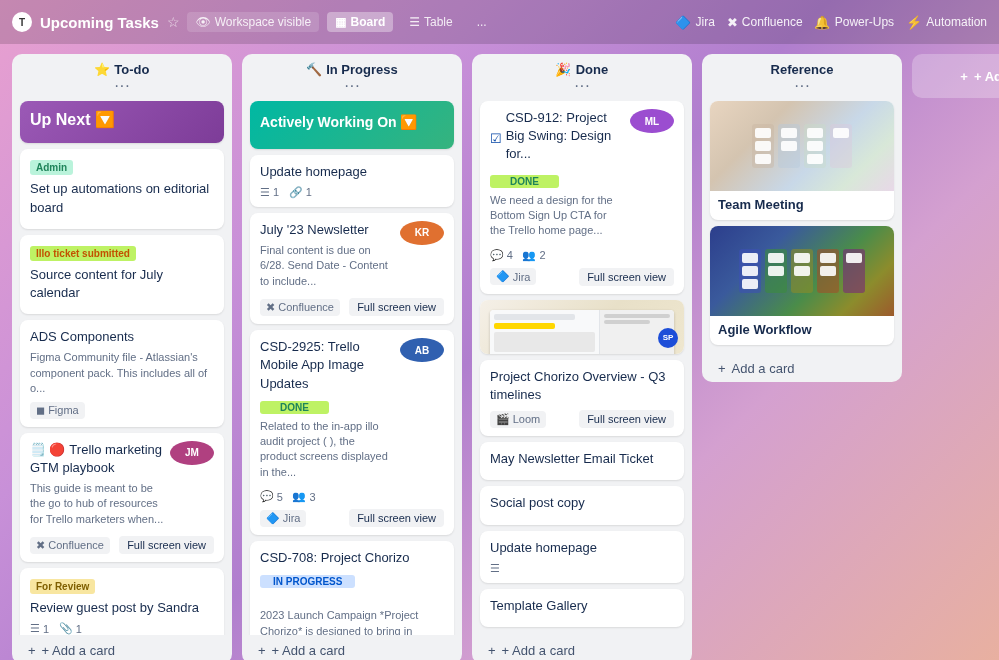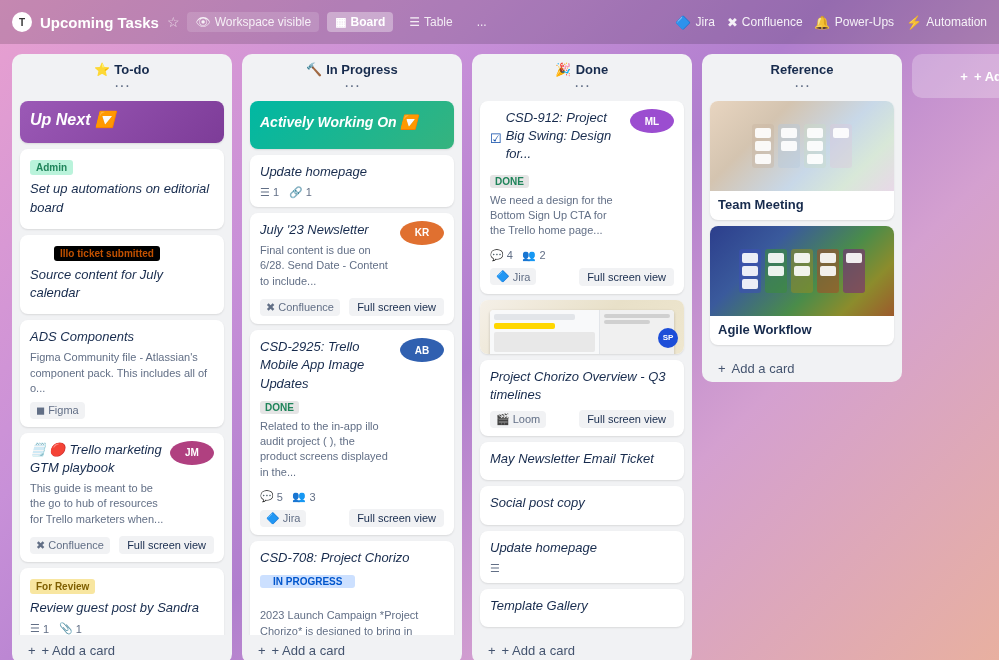--- a/index.html
+++ b/index.html
@@ -138,29 +138,28 @@
     }
     .card-label {
       display: inline-block;
       font-size: 10px;
       font-weight: 700;
       padding: 2px 6px;
       border-radius: 3px;
       margin-bottom: 5px;
     }
     .card-label.green { background: #baf3db; color: #1f845a; }
-    .card-label.orange { background: #000000; color: #c25100; margin-left: 24px; }
+    .card-label.orange { background: #bef264; color: #c25100; }
     .card-label.yellow { background: #f8e6a0; color: #7f5f01; }
     .card-title {
       font-size: 13px;
       color: #172b4d;
       line-height: 1.4;
       margin-bottom: 4px;
       font-weight: 500;
-      font-style: italic;
     }
     .card-desc {
       font-size: 11px;
       color: #626f86;
       line-height: 1.4;
       margin-bottom: 5px;
     }
     .card-footer {
       display: flex;
       align-items: center;
@@ -211,21 +210,21 @@
     }
 
     
     .card.purple-card {
       background: linear-gradient(135deg, #9b59b6, #7d3c98);
       color: #fff;
     }
     .card.purple-card .card-title { color: #fff; font-size: 16px; font-weight: 700; }
 
     
-    .status-done { color: #1f845a; background: #e5e5e5; font-size: 10px; font-weight: 700; padding: 1px 5px; border-radius: 3px; display: inline-block; }
+    .status-done { color: #1f845a; background: #bef264; font-size: 10px; font-weight: 700; padding: 1px 20px; border-radius: 3px; display: inline-block; }
     .status-inprogress { color: #0055cc; background: #cce0ff; font-size: 10px; font-weight: 700; padding: 1px 13px; border-radius: 3px; display: inline-block; }
 
     
     .card.inprogress-highlight {
       background: linear-gradient(135deg, #00b8a3, #36b37e);
       padding: 12px 10px;
     }
     .card.inprogress-highlight .card-title { color: #fff; font-size: 14px; font-weight: 700; }
 
     

